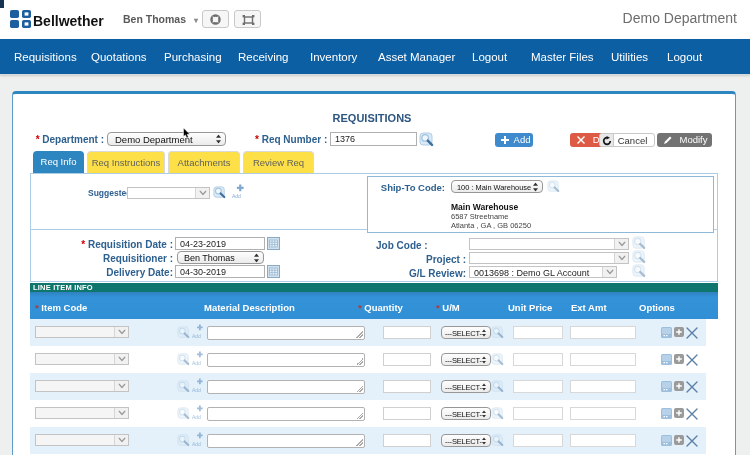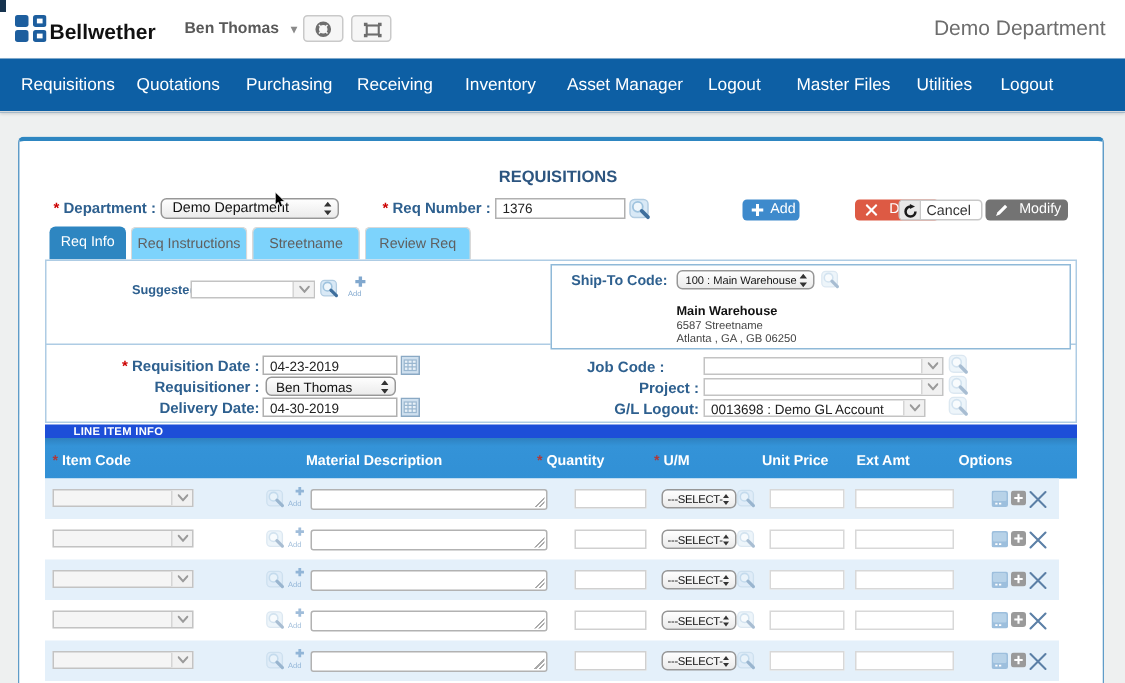--- a/index.html
+++ b/index.html
@@ -37,27 +37,27 @@
 .dd { position:absolute; background:#fff; border:1px solid #c3c3c3; }
 .dd .ar { position:absolute; right:0; top:0; bottom:0; width:14px; background:#f1f1f1; border-left:1px solid #d5d5d5; }
 .dd .ar svg { position:absolute; left:50%; top:50%; transform:translate(-50%,-50%); }
 
 
 .btn { position:absolute; top:133px; height:14px; border-radius:3px; font-size:9.5px; color:#fff; text-align:center; }
 
 
 .tab { position:absolute; top:151px; height:22px; font-size:9.5px; line-height:22px; text-align:center; border-radius:4px 4px 0 0; }
 .tab.on { background:#2e86c1; color:#fff; }
-.tab.off { background:#7dd3fc; color:#5f5f5f; border:1px solid #d9d9d9; border-bottom:none; }
+.tab.off { background:#fde047; color:#5f5f5f; border:1px solid #d9d9d9; border-bottom:none; }
 
 #cbox { position:absolute; left:30px; top:173px; width:688px; height:109px; border:1px solid #aecce4; background:#fff; }
 #cdiv { position:absolute; left:30px; top:229px; width:688px; height:1px; background:#aecce4; }
 #shipbox { position:absolute; left:367px; top:176px; width:347px; height:57px; border:1px solid #8fb9d8; background:#fff; }
 
-#libar { position:absolute; left:30px; top:283px; width:688px; height:9px; background:#1d4ed8; color:#fff; font-size:7.5px; font-weight:bold; line-height:10px; padding-left:19px; letter-spacing:.2px; }
+#libar { position:absolute; left:30px; top:283px; width:688px; height:9px; background:#0f766e; color:#fff; font-size:7.5px; font-weight:bold; line-height:10px; padding-left:3px; letter-spacing:.2px; }
 #thead { position:absolute; left:30px; top:292px; width:688px; height:27px; background:linear-gradient(#2e81c0,#3493d8 20%,#3190d5); color:#fff; }
 #thead > span { position:absolute; top:9.5px; font-size:9.5px; font-weight:bold; white-space:nowrap; }
 #thead .red { color:#b03838; }
 
 #tbody { position:absolute; left:30px; top:319px; width:688px;text-align:right; }
 .row { position:relative; width:676px; height:27px; }
 .row.b { background:#e4f0fa; }
 .row.w { background:#fff; }
 .grip { position:absolute; right:1px; bottom:1px; width:7px; height:7px; background:linear-gradient(135deg,transparent 50%,#aaa 50%,#aaa 60%,transparent 60%,transparent 70%,#aaa 70%,#aaa 80%,transparent 80%); }
 
@@ -150,21 +150,21 @@
 </div>
 <div class="btn" style="left:657px;width:55px;background:#737373;">
   <svg style="position:absolute;left:7px;top:3px" width="8" height="8" viewBox="0 0 8 8">
       <path d="M0 8 L1 5.5 L6 .5 L7.5 2 L2.5 7 Z" fill="#fff"></path>
     </svg>
   <span style="margin-left:18px;line-height:14px;">Modify</span>
 </div>
 
 <div class="tab on" style="left:33px;width:51px;">Req Info</div>
 <div class="tab off" style="left:87px;width:78px;">Req Instructions</div>
-<div class="tab off" style="left:168px;width:72px;">Streetname</div>
+<div class="tab off" style="left:168px;width:72px;">Attachments</div>
 <div class="tab off" style="left:243px;width:71px;">Review Req</div>
 
 <div id="cbox"></div>
 <div id="cdiv"></div>
 <div id="shipbox"></div>
 
 <div class="lbl" style="left:60px;top:188px;font-size:8.5px;margin-left:28px;">Suggested Vendor:</div>
 <div class="dd" style="left:127px;top:187px;width:83px;height:12px;">
   <div class="ar">
       <svg width="7" height="5" viewBox="0 0 7 5">
@@ -215,21 +215,21 @@
     </svg>
 </div>
 <div class="lbl" style="left:60px;top:267px;width:113px;text-align:right;">Delivery Date:</div>
 <div class="inp" style="left:175px;top:265px;width:90px;height:13px;line-height:12px;">04-30-2019</div>
 <svg class="abs" style="left:267px;top:265px" width="13" height="13" viewBox="0 0 13 13">
   <rect x="0.5" y="0.5" width="12" height="12" fill="#cfe0ef" stroke="#8aa9c4"></rect>
   <rect x="2.5" y="3" width="8" height="7" fill="#e8f1f8" stroke="#9ab7d0" stroke-width=".8"></rect>
   <path d="M2.5 5.3 H10.5 M2.5 7.6 H10.5 M5 3 V10 M7.8 3 V10" stroke="#9ab7d0" stroke-width=".8"></path>
 </svg>
 
-<div class="lbl" style="left:357px;top:240px;width:86px;text-align:right;">Job Code :</div>
+<div class="lbl" style="left:376px;top:240px;width:86px;">Job Code :</div>
 <div class="dd" style="left:469px;top:238px;width:160px;height:12px;">
     <div class="ar">
       <svg width="7" height="5" viewBox="0 0 7 5">
         <path d="M0 0 L3.5 4 L7 0" fill="none" stroke="#9a9a9a" stroke-width="1.3"></path>
       </svg>
     </div>
   </div>
 <svg class="abs dis" style="left:632px;top:236px" width="14" height="14" viewBox="0 0 15 15">
   <rect x="1" y="1" width="12" height="12" rx="3" fill="#d9e9f6" stroke="#b3cde2" stroke-width="1"></rect>
     <circle cx="6.2" cy="5.9" r="3.3" fill="#f0f7fc" stroke="#9fc3de" stroke-width="1.2"></circle>
@@ -241,21 +241,21 @@
       <svg width="7" height="5" viewBox="0 0 7 5">
         <path d="M0 0 L3.5 4 L7 0" fill="none" stroke="#9a9a9a" stroke-width="1.3"></path>
       </svg>
     </div>
   </div>
 <svg class="abs dis" style="left:632px;top:250px" width="14" height="14" viewBox="0 0 15 15">
   <rect x="1" y="1" width="12" height="12" rx="3" fill="#d9e9f6" stroke="#b3cde2" stroke-width="1"></rect>
     <circle cx="6.2" cy="5.9" r="3.3" fill="#f0f7fc" stroke="#9fc3de" stroke-width="1.2"></circle>
     <line x1="8.8" y1="8.6" x2="13" y2="12.8" stroke="#3f6f9d" stroke-width="2.5" stroke-linecap="round"></line>
 </svg>
-<div class="lbl" style="left:380px;top:268px;width:86px;text-align:right;">G/L Logout:</div>
+<div class="lbl" style="left:380px;top:268px;width:86px;text-align:right;">G/L Review:</div>
 <div class="dd" style="left:469px;top:266px;width:148px;height:12px;font-size:9px;color:#222;">
     <span style="position:absolute;left:4px;top:1px;">0013698 : Demo GL Account</span>
     <div class="ar">
       <svg width="7" height="5" viewBox="0 0 7 5">
         <path d="M0 0 L3.5 4 L7 0" fill="none" stroke="#9a9a9a" stroke-width="1.3"></path>
       </svg>
     </div>
   </div>
 <svg class="abs dis" style="left:632px;top:264px" width="14" height="14" viewBox="0 0 15 15">
   <rect x="1" y="1" width="12" height="12" rx="3" fill="#d9e9f6" stroke="#b3cde2" stroke-width="1"></rect>

